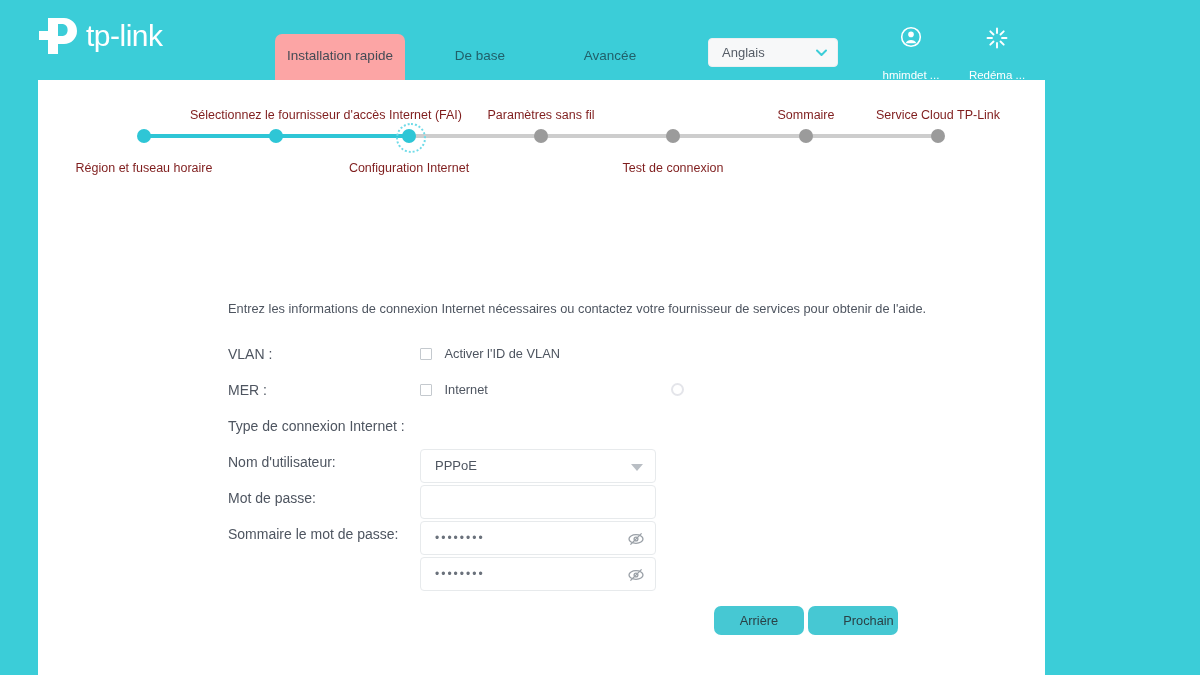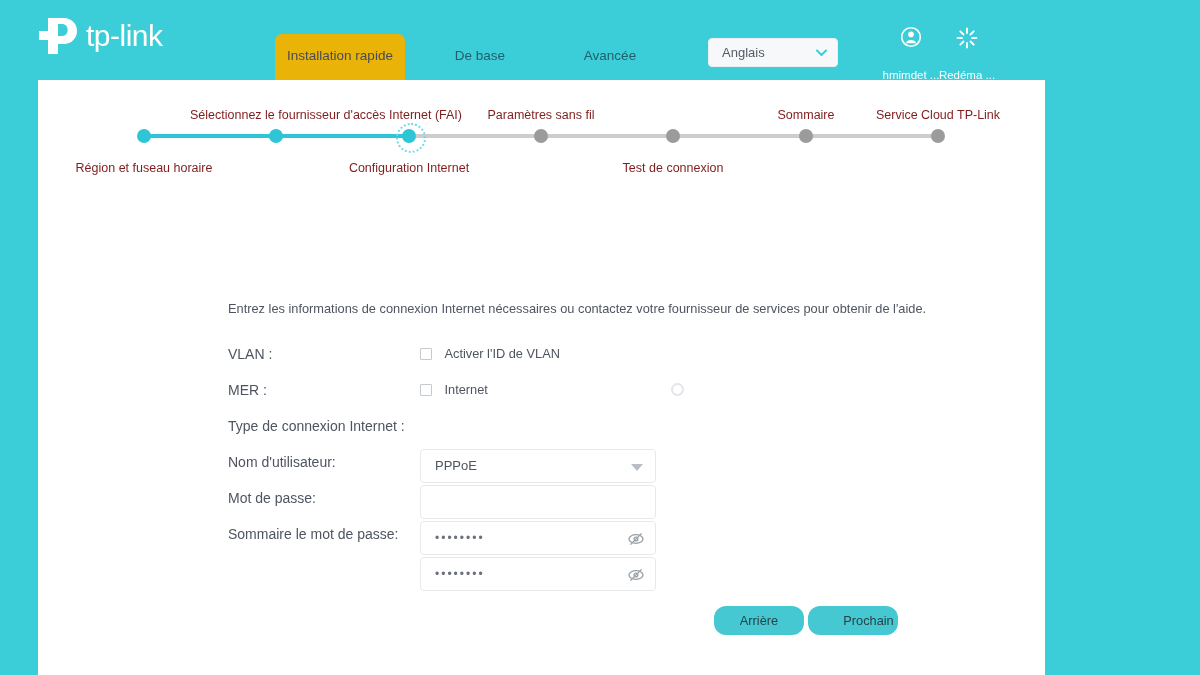--- a/index.html
+++ b/index.html
@@ -19,21 +19,21 @@
   .logo { position: absolute; left: 36px; top: 14px; width: 150px; height: 48px; }
   .logo svg { display: block; }
 
   .tabs { position: absolute; left: 275px; top: 34px; height: 46px; }
   .tab {
     position: absolute; top: 0; height: 46px; line-height: 44px;
     text-align: center; font-size: 13.5px; color: #3e4550;
     cursor: pointer; white-space: nowrap;
   }
   .tab.active {
-    background: #eab308; border-radius: 7px 7px 0 0;
+    background: #fca5a5; border-radius: 7px 7px 0 0;
     color: #444b55;
   }
   .tab-quick { left: 0; width: 130px; }
   .tab-basic { left: 150px; width: 110px; color: #20606a; }
   .tab-adv   { left: 280px; width: 110px; color: #20606a; }
 
   .lang-select {
     position: absolute; left: 708px; top: 38px; width: 130px; height: 29px;
     background: #f7f8f9; border: 1px solid #eceff1; border-radius: 4px;
     font-size: 13px; color: #555c66; line-height: 27px; padding-left: 13px;
@@ -47,21 +47,21 @@
   .hdr-icon {
     position: absolute; top: 0; width: 66px; text-align: center;
     cursor: pointer;
   }
   .hdr-icon .glyph { display: block; height: 24px; }
   .hdr-icon .lbl {
     display: block; font-size: 11.5px; color: #ffffff; margin-top: 19px;
     white-space: nowrap; overflow: hidden;
   }
   .icon-account { left: 0; }
-  .icon-reboot  { left: 56px; }
+  .icon-reboot  { left: 86px; }
 
   
   .panel {
     position: absolute; left: 38px; top: 80px; width: 1007px; height: 595px;
     background: #ffffff;
   }
 
   
   .stepper { position: absolute; left: 0; top: 0; width: 1007px; height: 110px; }
   .track {
@@ -124,21 +124,21 @@
     border-left: 6px solid transparent; border-right: 6px solid transparent;
     border-top: 7px solid #b9bec4;
   }
   .dots { letter-spacing: 2px; font-size: 12px; color: #6a717b; }
   .eye { position: absolute; right: 10px; top: 8px; width: 18px; height: 18px; cursor: pointer; }
 
   
   .btns { position: absolute; left: 676px; top: 416px; }
   .btn {
     position: absolute; top: 0; height: 29px; line-height: 29px;
-    background: #46c8d3; border-radius: 12px; color: #2a4146;
+    background: #46c8d3; border-radius: 7px; color: #2a4146;
     font-size: 12.8px; text-align: center; cursor: pointer; border: none;
     font-family: "Liberation Sans", sans-serif;
   }
   .btn-back { left: 0; width: 90px; }
   .btn-next { left: 94px; width: 90px; padding-left: 31px; }
 </style>
 </head>
 <body>
 
 <div class="app">

